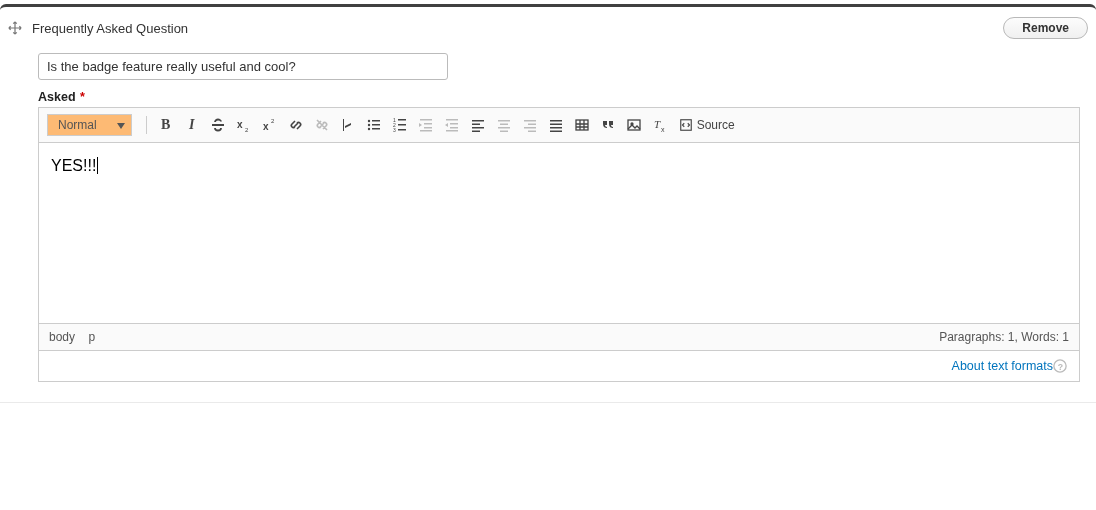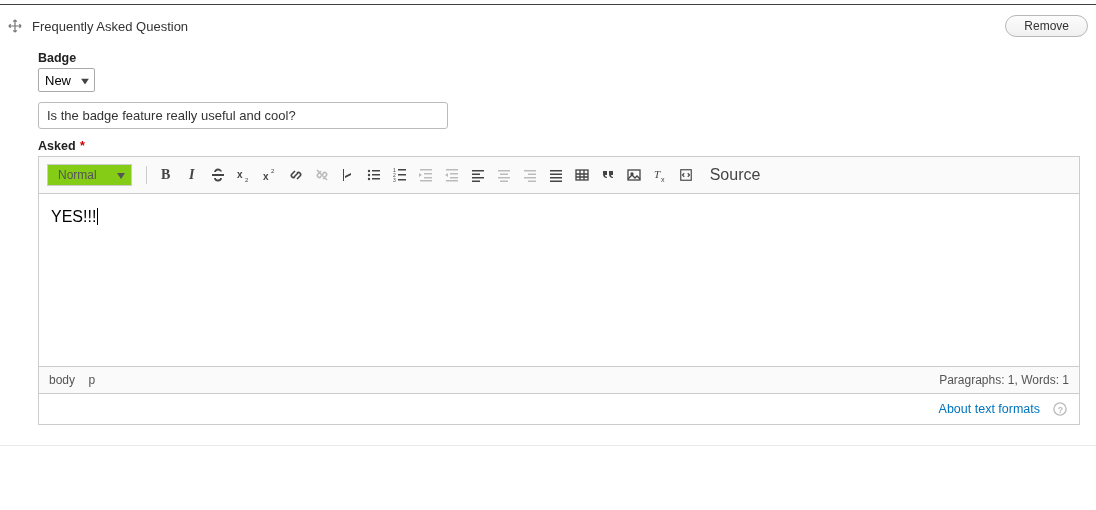--- a/index.html
+++ b/index.html
@@ -4,21 +4,21 @@
 <style>
 * { box-sizing: border-box; margin: 0; padding: 0; }
 body {
   font-family: "Lucida Grande", "Lucida Sans Unicode", "Segoe UI", Arial, sans-serif;
   font-size: 13px;
   color: #333;
   background: #fff;
   padding: 4px 0 20px 0;
 }
 .container { width: 1096px; margin: 0 auto; padding: 0 8px; }
-.top-rule { border-top: 1px solid #404040; }
+.top-rule { border-top: 3px solid #404040; border-radius: 6px; }
 .bottom-rule { border-bottom: 1px solid #eaeaea; margin-top: 20px; }
 
 .section-header {
   display: flex;
   align-items: center;
   justify-content: space-between;
   padding: 10px 0 6px 0;
 }
 .section-header-left { display: flex; align-items: center; gap: 10px; }
 .drag-handle {
@@ -29,21 +29,21 @@
 }
 .drag-handle svg { width: 14px; height: 14px; }
 .section-title { font-size: 13px; color: #333; }
 
 .btn-remove {
   background: linear-gradient(#fcfcfc, #f0f0f0);
   border: 1px solid #b8b8b8;
   border-radius: 13px;
   padding: 3px 18px;
   font-size: 12px;
-  font-weight: normal;
+  font-weight: bold;
   color: #333;
   cursor: pointer;
 }
 
 .fields { padding-left: 30px; padding-right: 6px; }
 .field { margin: 8px 0 10px 0; }
 .field-label { font-weight: bold; font-size: 12.5px; color: #222; margin-bottom: 3px; display: block; }
 .required { color: #c00; margin-left: 1px; }
 
 select.select-input {
@@ -85,41 +85,41 @@
   align-items: center;
   gap: 4px;
   padding: 6px 8px;
   background: #fafafa;
   border-bottom: 1px solid #ccc;
   flex-wrap: wrap;
 }
 .tb-combo {
   display: flex; align-items: center;
   border: 1px solid #ccc;
-  background: #84cc16;
+  background: #fdba74;
   padding: 3px 6px 3px 10px;
   font-size: 12px;
   color: #555;
   gap: 20px;
   margin-right: 6px;
 }
 .tb-combo .caret { color: #555; }
 .tb-sep { width: 1px; height: 18px; background: #ccc; margin: 0 4px; }
 
 .tb-btn {
   width: 22px; height: 22px;
   display: flex; align-items: center; justify-content: center;
   color: #444;
   border-radius: 2px;
   cursor: pointer;
 }
 .tb-btn.disabled { color: #bbb; cursor: default; }
 .tb-btn svg { width: 16px; height: 16px; }
 .tb-btn-text {
-  font-size: 16px; color: #444; padding: 3px 4px; display:flex; align-items:center; gap:17px; cursor:pointer;
+  font-size: 12px; color: #444; padding: 3px 4px; display:flex; align-items:center; gap:4px; cursor:pointer;
 }
 
 .editor-body {
   min-height: 172px;
   padding: 14px 12px;
   font-family: Arial, sans-serif;
   font-size: 16px;
   color: #000;
   position: relative;
 }
@@ -127,32 +127,33 @@
   display:inline-block; width:1px; height:17px; background:#000; vertical-align:text-bottom; margin-left:1px;
 }
 
 .editor-status {
   display:flex; justify-content: space-between; align-items:center;
   border-top: 1px solid #ccc;
   background: #fafafa;
   padding: 6px 10px;
   font-size: 12px;
   color: #555;
+  margin-top: 8px;
 }
 .editor-path span { margin-right: 10px; }
 
 .format-bar {
   border: 1px solid #ccc;
   border-top: none;
   width: 1042px;
   padding: 8px 12px;
   display:flex;
   justify-content: flex-end;
   align-items: center;
-  gap: 13px;
+  gap: 0;
   font-size: 12.5px;
 }
 .format-link { color: #0074bd; text-decoration: none; }
 .help-icon { color: #bbb; display:flex; }
 .help-icon svg { width:14px; height:14px; }
 
 .bold-glyph { font-weight: bold; font-family: Georgia, serif; font-size:14px;}
 .italic-glyph { font-style: italic; font-family: Georgia, serif; font-size:14px; font-weight:bold;}
 </style>
 </head>
@@ -167,33 +168,20 @@
           <path d="M8 1 L8 15 M1 8 L15 8 M8 1 L6 3 M8 1 L10 3 M8 15 L6 13 M8 15 L10 13 M1 8 L3 6 M1 8 L3 10 M15 8 L13 6 M15 8 L13 10"></path>
         </svg>
       </span>
       <span class="section-title">Frequently Asked Question</span>
     </div>
     <button class="btn-remove">Remove</button>
   </div>
 
   <div class="fields">
 
-    <div class="field">
-      <label class="field-label">Badge</label>
-      <span class="select-wrap">
-        <select class="select-input">
-          <option>New</option>
-        </select>
-        <span class="select-caret">
-          <svg viewBox="0 0 8 6">
-              <polygon points="0,0 8,0 4,6" fill="currentColor"></polygon>
-            </svg>
-        </span>
-      </span>
-    </div>
 
     <div class="field">
       <input class="text-input" type="text" value="Is the badge feature really useful and cool?" style="">
     </div>
 
     <div class="field">
       <label class="field-label">
         <span>Asked</span>
         <span class="required">*</span>
       </label>

